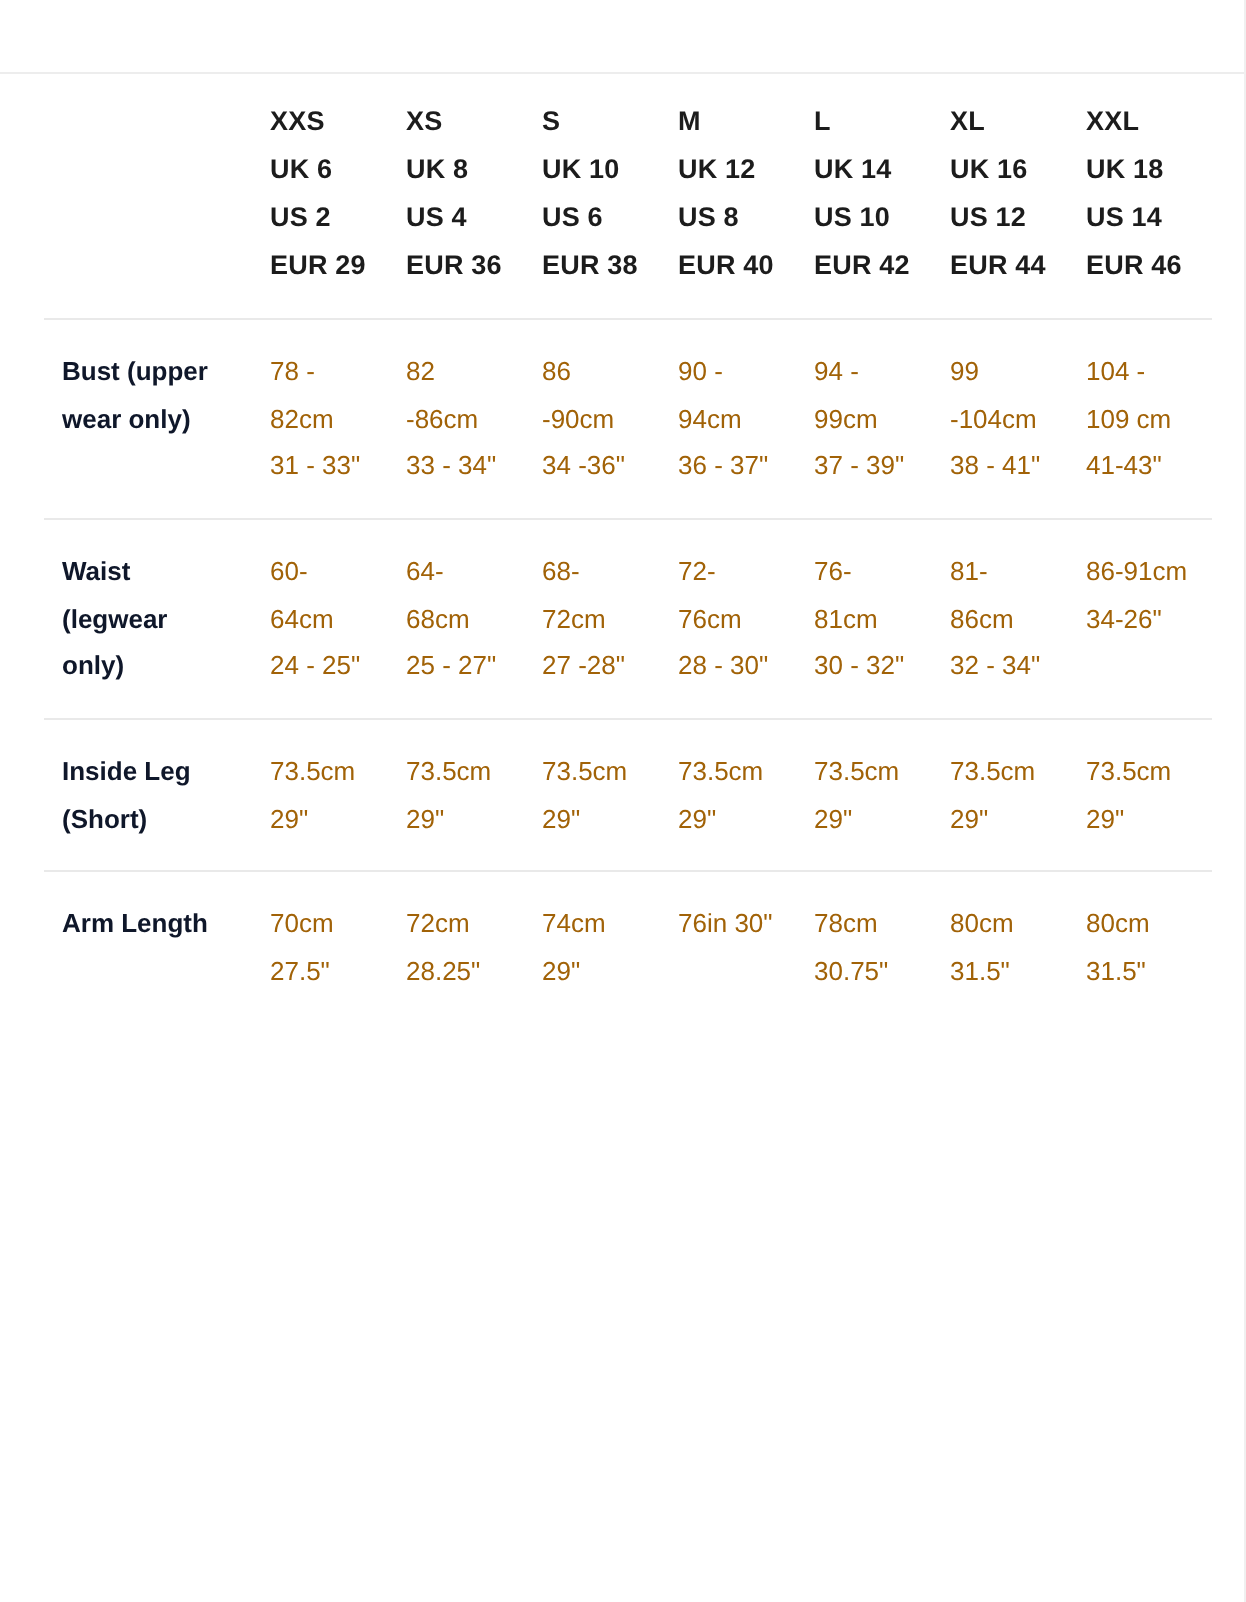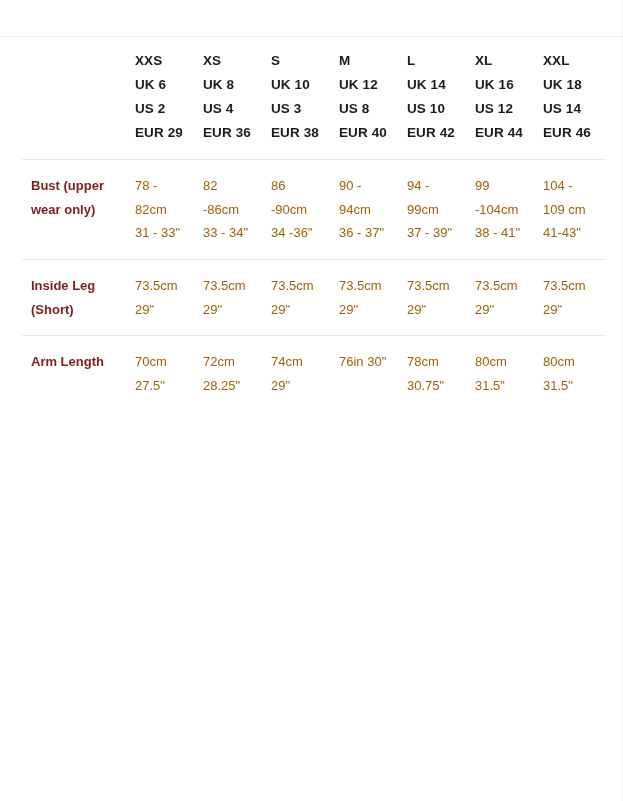--- a/index.html
+++ b/index.html
@@ -81,21 +81,21 @@
     border-top: 1px solid #e9e9e9;
   }
   tr.body-row td {
     padding: 14px 10px 14px 9px;
     font-size: 13px;
     line-height: 1.82;
     color: #a16207;
   }
   tr.body-row td.label-cell {
     font-weight: 700;
-    color: #7f1d1d;
+    color: #0f172a;
     font-size: 13px;
     padding-left: 9px;
   }
 
   
   tr.head-row { border-top: 0; }
 
   .cell-lines > span {
     display: block;
     white-space: normal;
@@ -131,21 +131,21 @@
           </td>
           <td class="cell-lines">
             <span>XS</span>
             <span>UK 8</span>
             <span>US 4</span>
             <span>EUR 36</span>
           </td>
           <td class="cell-lines">
             <span>S</span>
             <span>UK 10</span>
-            <span>US 3</span>
+            <span>US 6</span>
             <span>EUR 38</span>
           </td>
           <td class="cell-lines">
             <span>M</span>
             <span>UK 12</span>
             <span>US 8</span>
             <span>EUR 40</span>
           </td>
           <td class="cell-lines">
             <span>L</span>
@@ -170,20 +170,30 @@
           <td class="label-cell">Bust (upper wear only)</td>
           <td>78 - 82cm 31 - 33"</td>
           <td>82 -86cm 33 - 34"</td>
           <td>86 -90cm 34 -36"</td>
           <td>90 - 94cm 36 - 37"</td>
           <td>94 - 99cm 37 - 39"</td>
           <td>99 -104cm 38 - 41"</td>
           <td>104 - 109 cm 41-43"</td>
         </tr>
         <tr class="body-row">
+          <td class="label-cell">Waist (legwear only)</td>
+          <td>60-64cm 24 - 25"</td>
+          <td>64-68cm 25 - 27"</td>
+          <td>68-72cm 27 -28"</td>
+          <td>72-76cm 28 - 30"</td>
+          <td>76-81cm 30 - 32"</td>
+          <td>81-86cm 32 - 34"</td>
+          <td>86-91cm 34-26"</td>
+        </tr>
+        <tr class="body-row">
           <td class="label-cell">Inside Leg (Short)</td>
           <td>73.5cm 29"</td>
           <td>73.5cm 29"</td>
           <td>73.5cm 29"</td>
           <td>73.5cm 29"</td>
           <td>73.5cm 29"</td>
           <td>73.5cm 29"</td>
           <td>73.5cm 29"</td>
         </tr>
         <tr class="body-row">

